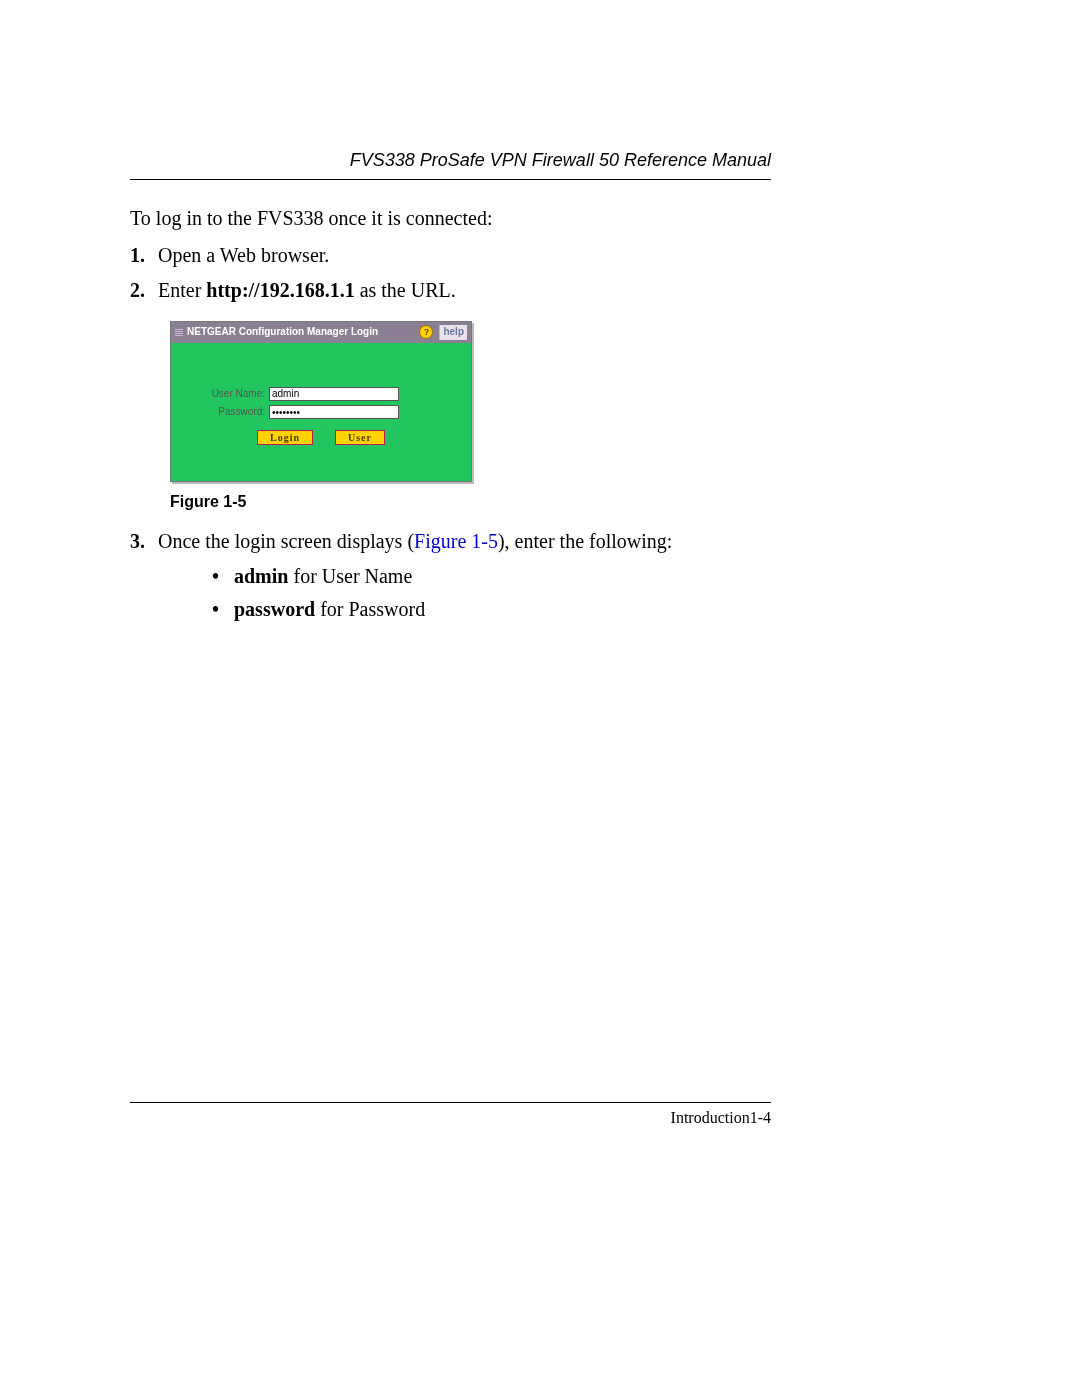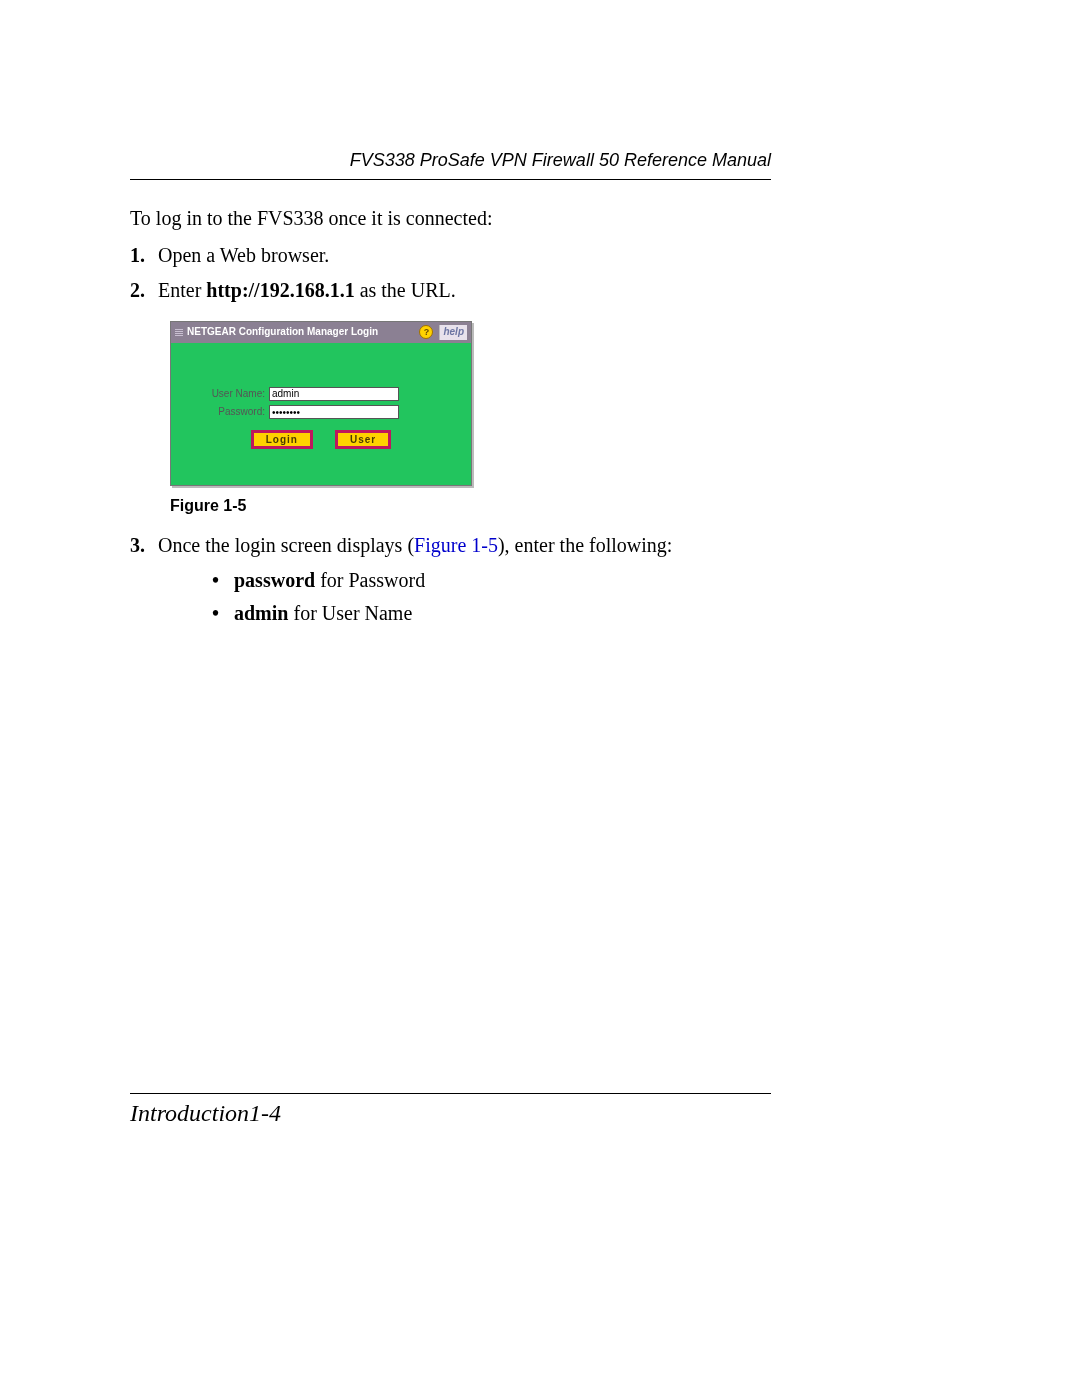--- a/index.html
+++ b/index.html
@@ -108,21 +108,20 @@
     font-weight: bold;
     margin-right: 3px;
   }
   .help-text {
     color: #6d76a3;
     font-size: 10px;
     background: #e8e2ec;
     padding: 0 3px;
     border-left: 1px solid #bbb;
     margin-left: 3px;
-    font-style: italic;
   }
   .shot-body {
     padding: 40px 10px 36px 10px;
   }
   .form-row {
     display: flex;
     align-items: center;
     justify-content: flex-start;
     margin: 4px 0;
     font-size: 10px;
@@ -143,46 +142,45 @@
     box-sizing: border-box;
   }
   .button-row {
     display: flex;
     justify-content: center;
     gap: 22px;
     margin-top: 10px;
   }
   .ng-btn {
     background: #ffd200;
-    border: 3px solid #be185d;
+    border: 1px solid #be185d;
     color: #4a3b00;
     font-size: 10px;
     font-weight: bold;
     letter-spacing: 1px;
     padding: 1px 12px;
-    font-family: Liberation Sans, sans-serif;
+    font-family: Liberation Serif, serif;
     cursor: pointer;
   }
 
   .footer {
     position: absolute;
     left: 130px;
     right: 120px;
     bottom: 270px;
   }
   .footer-rule {
     border-top: 1px solid #000;
     margin-bottom: 6px;
   }
   .footer-line {
     display: flex;
-    justify-content: flex-start;
-    font-size: 24px;
+    justify-content: flex-end;
+    font-size: 16px;
     font-family: "Times New Roman", Times, serif;
-    font-style: italic;
   }
   .footer-version {
     text-align: center;
     font-style: italic;
     font-family: Arial, Helvetica, sans-serif;
     font-size: 17px;
     margin-top: 10px;
   }
 </style>
 </head>
@@ -237,24 +235,24 @@
 
     <ol class="steps">
       <li>
         <span class="num">3.</span>
         <span>Once the login screen displays (</span><span class="crossref">Figure 1-5</span><span>), enter the following:</span>
       </li>
     </ol>
 
     <ul class="sub-bullets">
       <li>
+        <span class="bold">admin</span><span> for User Name</span>
+      </li>
+      <li>
         <span class="bold">password</span><span> for Password</span>
-      </li>
-      <li>
-        <span class="bold">admin</span><span> for User Name</span>
       </li>
     </ul>
   </div>
 
   <div class="footer">
     <div class="footer-rule"></div>
     <div class="footer-line">
       <span>Introduction</span>
       <span>1-4</span>
     </div>

